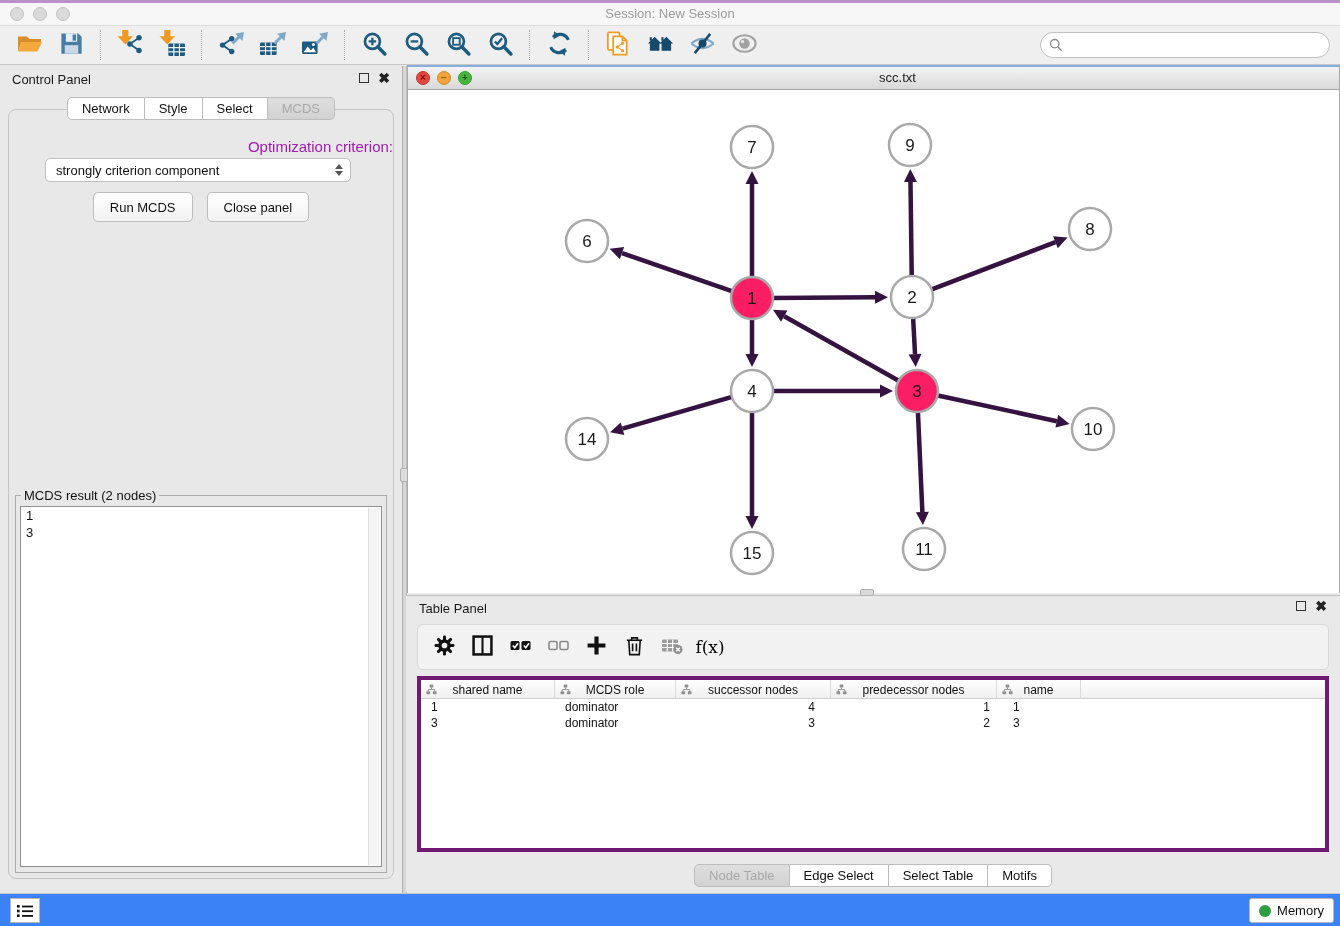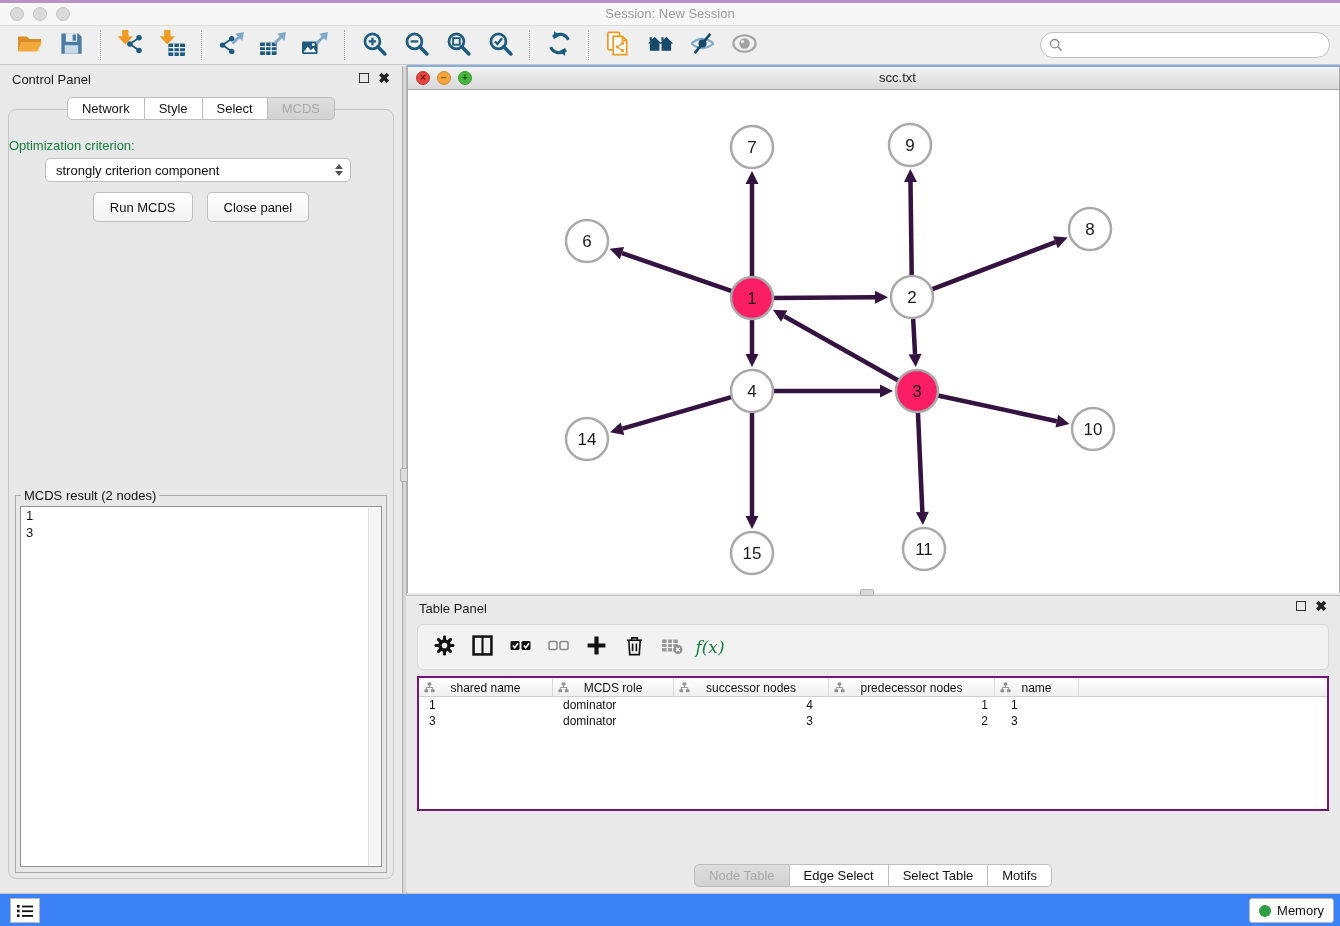--- a/index.html
+++ b/index.html
@@ -34,21 +34,21 @@
   .float-ic { width:10px; height:10px; border:1.6px solid #333; }
   .close-ic { font-size:14px; font-weight:bold; color:#222; line-height:10px; }
   .cp-tabs { position:absolute; top:31px; left:0; right:0; display:flex; justify-content:center; z-index:2; }
   .tabseg { height:23px; display:flex; align-items:center; justify-content:center; font-size:13px;
             background:#ffffff; border:1px solid #bdbdbd; border-left:none; padding:0 14px; color:#111; }
   .tabseg:first-child { border-left:1px solid #bdbdbd; border-radius:5px 0 0 5px; }
   .tabseg:last-child { border-radius:0 5px 5px 0; }
   .tabseg.active { background:linear-gradient(#dedede,#d2d2d2); color:#a9a9a9; }
   .cp-box { position:absolute; top:43px; left:8px; right:8px; bottom:14px;
             border:1px solid #c5c5c5; border-radius:8px; background:#e8e8e8; }
-  .opt-label { position:absolute; top:28px; left:0; right:0; text-align:left; font-size:13px; color:#15803d; }
+  .opt-label { position:absolute; top:28px; left:0; right:0; text-align:right; font-size:15px; color:#a21caf; }
   .combo { position:absolute; top:48px; left:36px; right:42px; height:24px; background:#fff;
            border:1px solid #bfbfbf; border-radius:5px; display:flex; align-items:center;
            font-size:13px; padding-left:10px; color:#111; }
   .combo-arrows { margin-left:auto; margin-right:7px; display:flex; flex-direction:column; gap:2px; }
   .combo-arrows i { display:block; width:0; height:0; border-left:4px solid transparent; border-right:4px solid transparent; }
   .arr-up { border-bottom:5px solid #555; }
   .arr-dn { border-top:5px solid #555; }
   .cp-buttons { position:absolute; top:82px; left:0; right:0; display:flex; justify-content:center; gap:14px; }
   .btn { height:30px; background:linear-gradient(#ffffff,#f2f2f2); border:1px solid #bdbdbd; border-radius:5px;
          font-size:13px; padding:0 16px; color:#111; display:flex; align-items:center; }
@@ -84,23 +84,23 @@
             border:1px solid #b3b3b3; border-radius:2px; z-index:3; }
 
   
   .table-panel { position:absolute; top:595px; left:406px; width:934px; height:297px; background:#e9e9e9;
                  border-top:1px solid #bdbdbd; }
   .tp-header { position:absolute; top:5px; left:13px; font-size:13px; color:#1a1a1a; }
   .tp-toolbar { position:absolute; top:28px; left:11px; right:11px; height:46px; background:#f2f2f2;
                 border:1px solid #d8d8d8; border-radius:6px; display:flex; align-items:center; padding-left:13px; }
   .tp-btn { width:26px; height:26px; margin-right:12px; display:flex; align-items:center; justify-content:center; }
   .tp-btn svg { width:21px; height:21px; }
-  .fx-label { font-family:"DejaVu Serif",serif; font-style:italic; font-size:17px; color:#15803d; }
-  .dtable { position:absolute; top:80px; left:11px; right:11px; height:135px; background:#fff;
-            border:2px solid #701a75; overflow:hidden; }
+  .fx-label { font-family:"DejaVu Serif",serif; font-size:17px; color:#000000; }
+  .dtable { position:absolute; top:80px; left:11px; right:11px; height:176px; background:#fff;
+            border:4px solid #701a75; overflow:hidden; }
   .dt-headrow { position:relative; height:19px; background:linear-gradient(#ffffff,#efefef);
                 border-bottom:1px solid #cfcfcf; }
   .dt-hcell { position:absolute; top:0; height:19px; border-right:1px solid #d9d9d9;
               font-size:12px; color:#111; display:flex; align-items:center; justify-content:center; }
   .dt-hcell svg { position:absolute; left:5px; width:11px; height:11px; }
   .dt-row { position:relative; height:16px; font-size:12px; color:#111; }
   .dt-cell { position:absolute; top:0; height:16px; line-height:16px; white-space:nowrap; }
   .tp-tabs { position:absolute; bottom:5px; left:0; right:0; display:flex; justify-content:center; }
 
   

